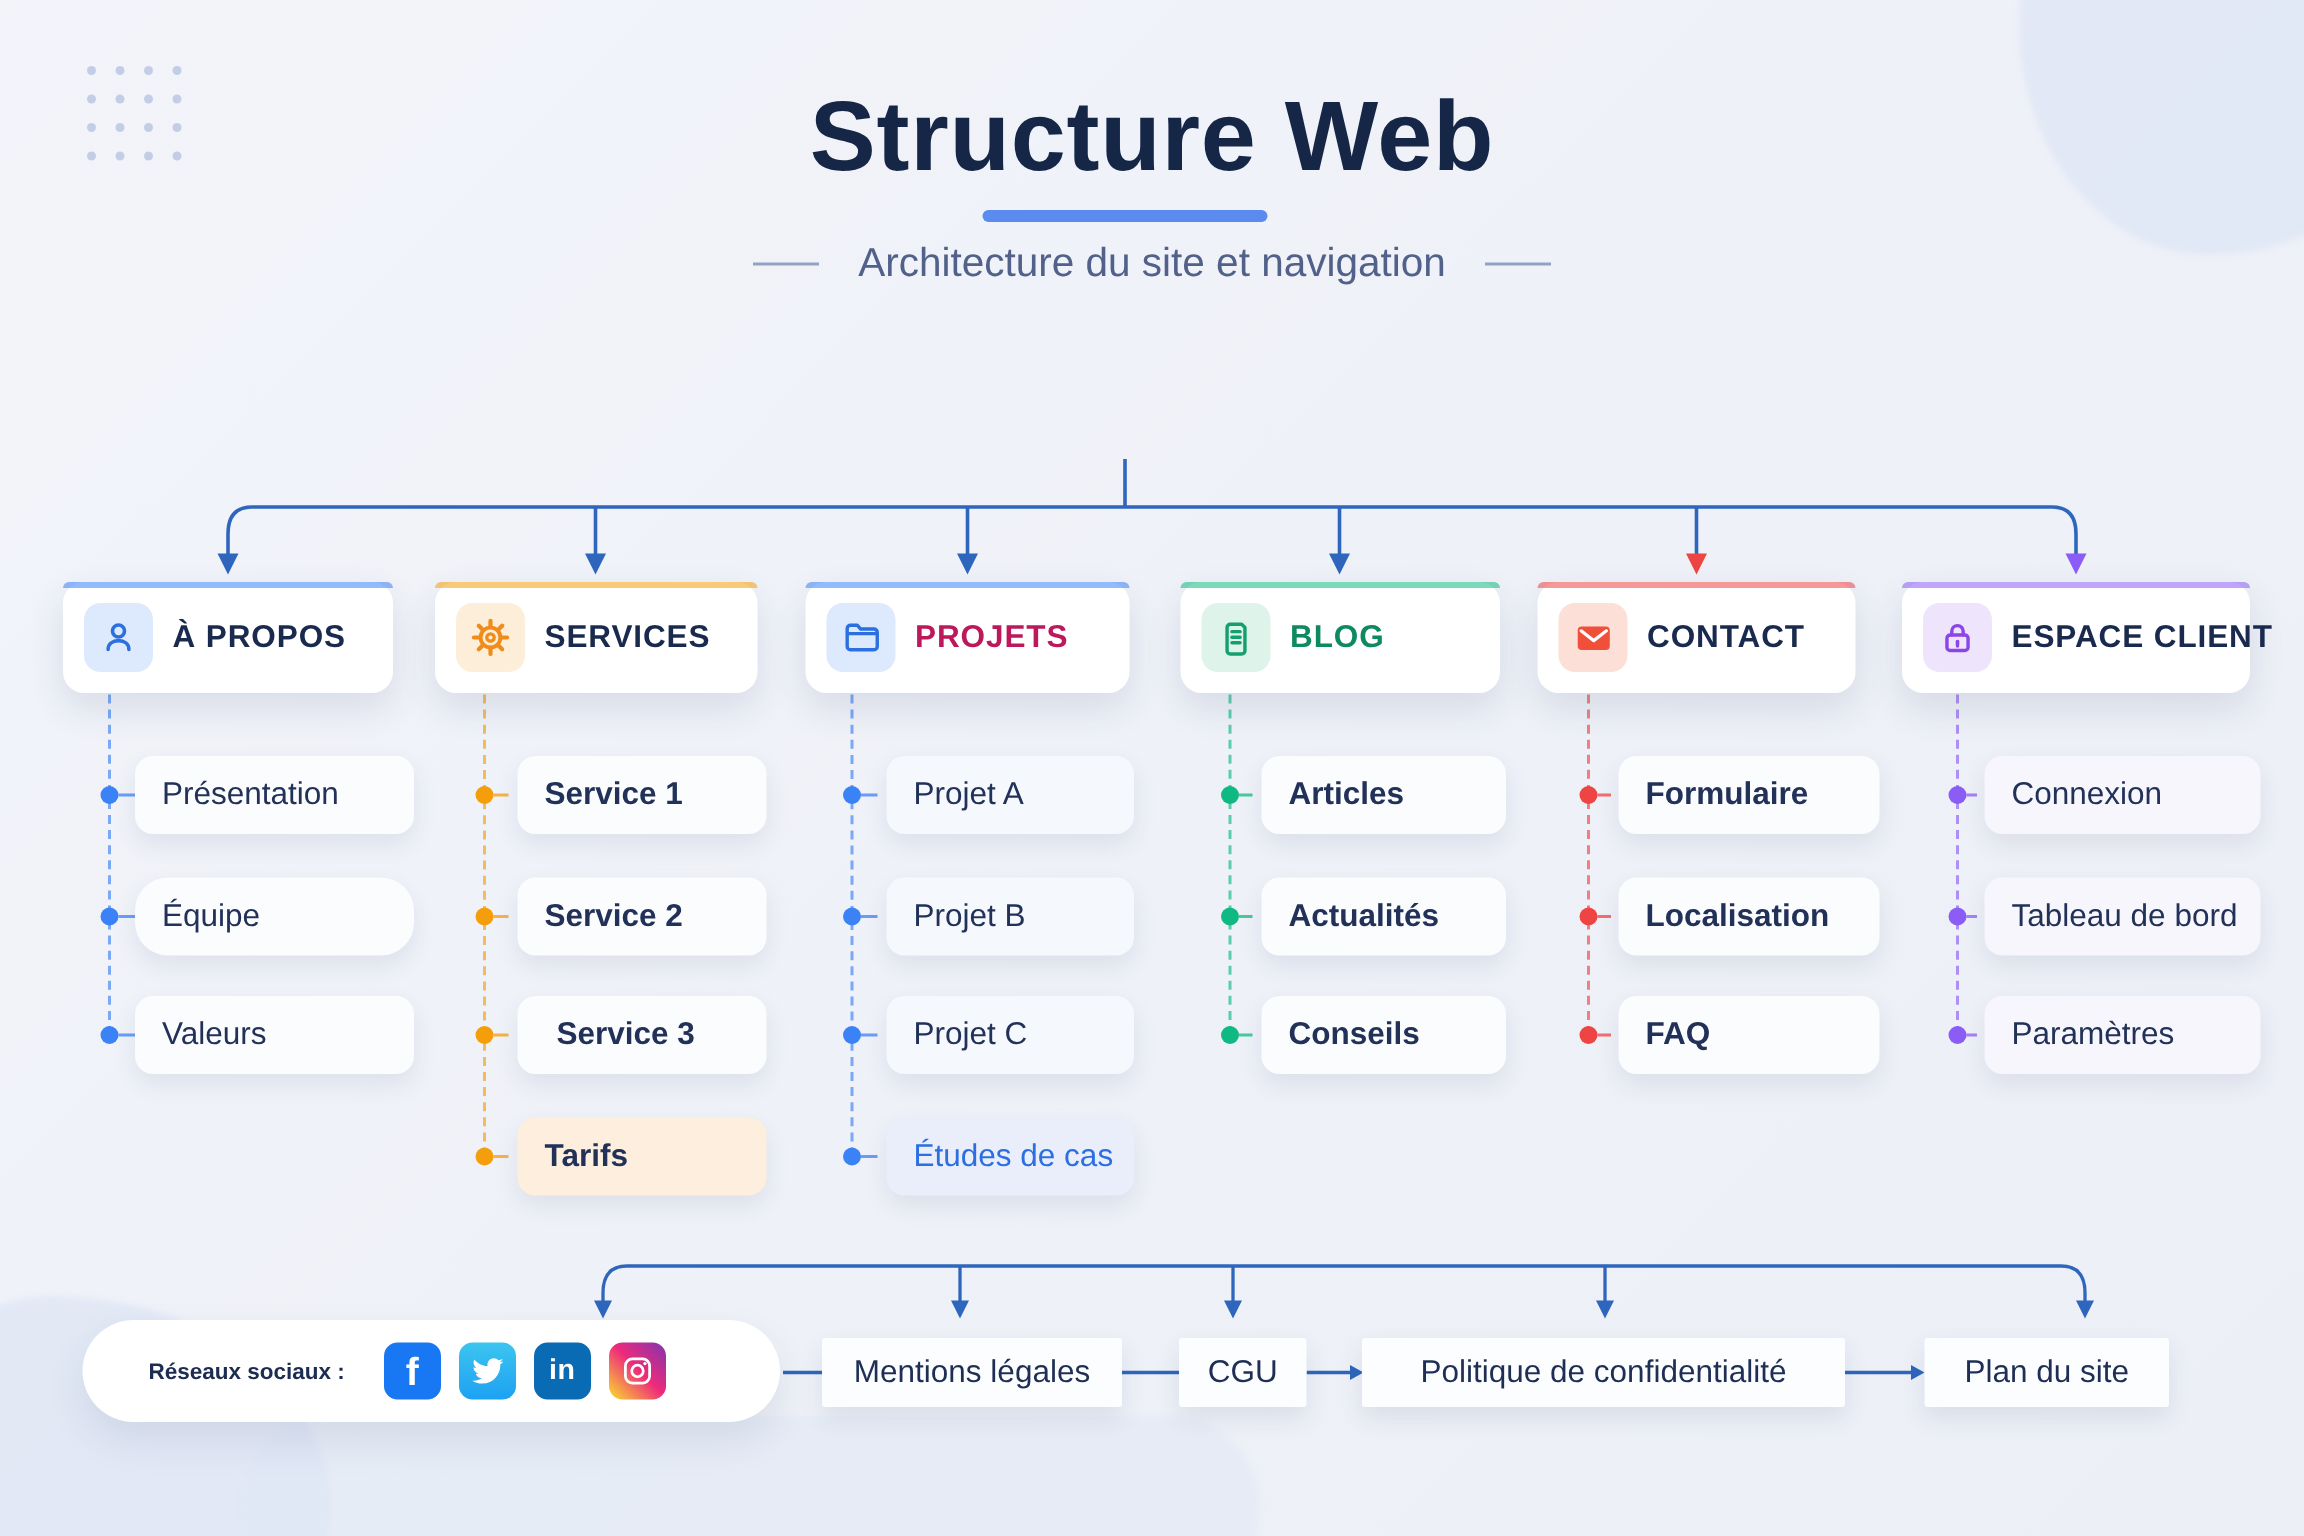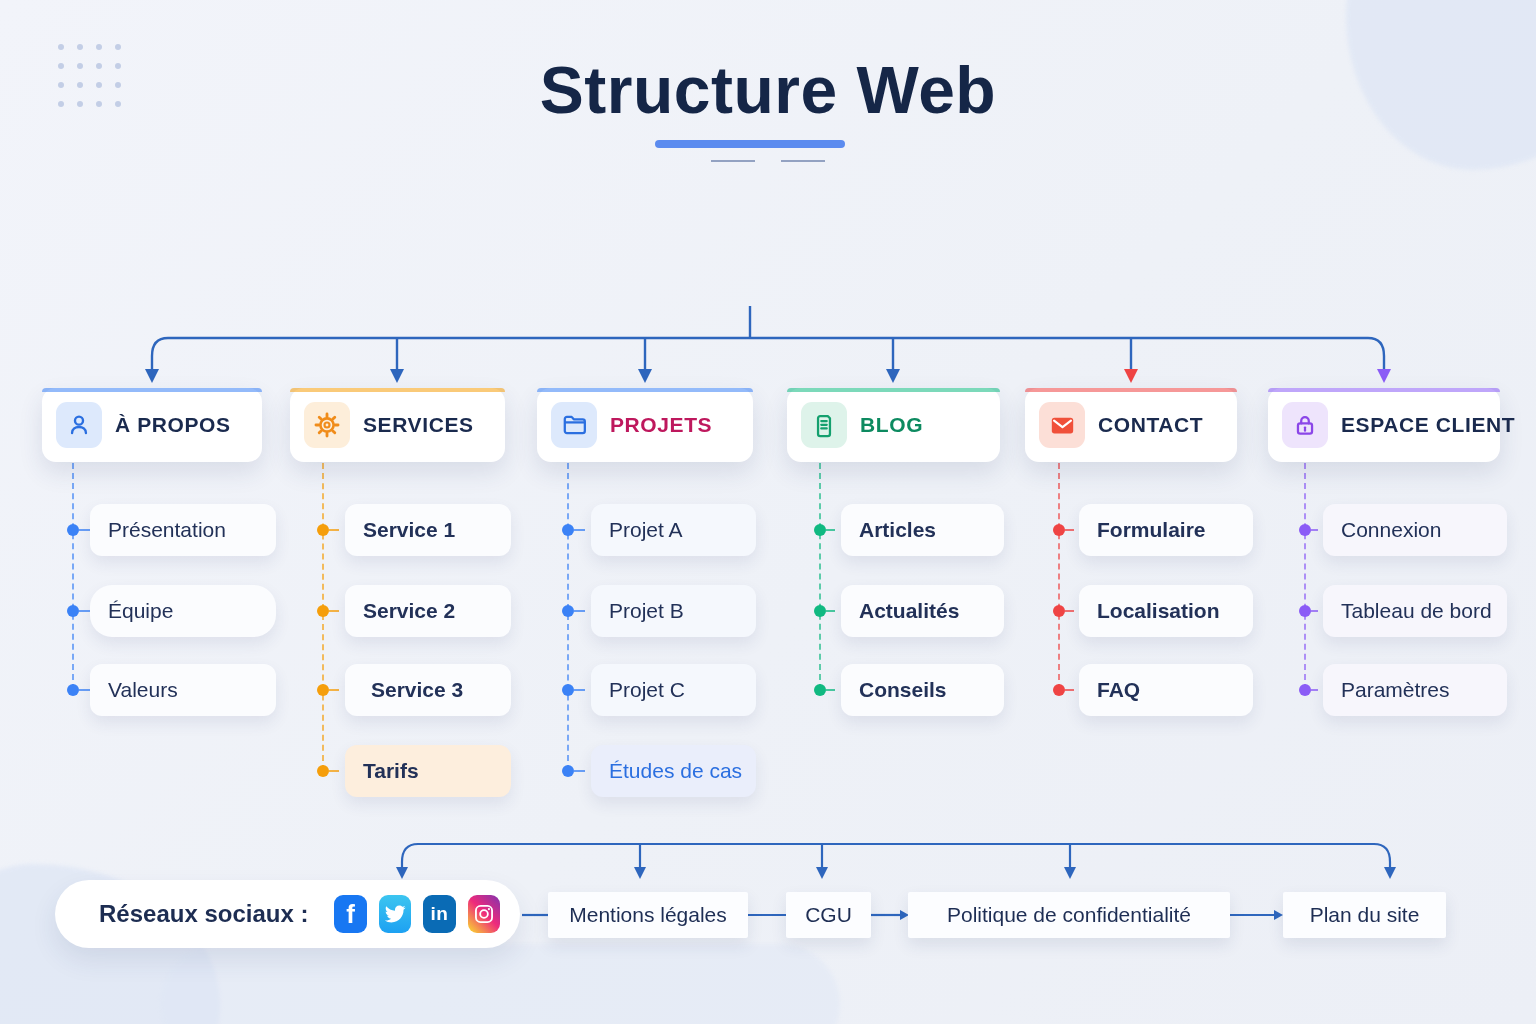--- a/index.html
+++ b/index.html
@@ -32,21 +32,21 @@
   .leaf{position:absolute;height:52px;background:#fbfcfe;border-radius:12px;z-index:2;
         box-shadow:0 7px 16px rgba(40,60,110,.09);display:flex;align-items:center;padding-left:18px;
         box-sizing:border-box;font-size:21px;color:#223158;white-space:nowrap;}
   .leaf.bold{font-weight:700;}
   .vdash{position:absolute;width:0;border-left:2px dashed var(--ac);opacity:.65;z-index:1;}
   .dot{position:absolute;width:12px;height:12px;border-radius:50%;background:var(--ac);transform:translate(-50%,-50%);z-index:2;}
   .stub{position:absolute;height:2px;background:var(--ac);opacity:.75;transform:translateY(-50%);z-index:1;}
   
   .pill{position:absolute;left:55px;top:880px;width:465px;height:68px;background:#fff;border-radius:34px;
         box-shadow:0 12px 26px rgba(40,60,110,.10);display:flex;align-items:center;gap:12px;padding:0 20px 0 44px;box-sizing:border-box;z-index:2;}
-  .pill-label{font-size:24px;font-weight:700;color:#1d2d52;margin-right:14px;white-space:nowrap;}
+  .pill-label{font-size:15px;font-weight:700;color:#1d2d52;margin-right:14px;white-space:nowrap;}
   .soc{width:38px;height:38px;border-radius:9px;display:flex;align-items:center;justify-content:center;color:#fff;font-weight:800;}
   .soc.fb{background:#1877f2;font-size:26px;}
   .soc.tw{background:linear-gradient(180deg,#3cc5f0,#1da1f2);}
   .soc.li{background:#0a6bb5;font-size:19px;letter-spacing:.5px;}
   .soc.ig{background:linear-gradient(45deg,#f9ce34 5%,#ee2a7b 52%,#8134af 100%);}
   .flink{position:absolute;top:892px;height:46px;background:#fcfdff;border-radius:2px;z-index:2;
          box-shadow:0 7px 16px rgba(40,60,110,.10);display:flex;align-items:center;justify-content:center;
          box-sizing:border-box;font-size:21px;color:#1e2e54;white-space:nowrap;}
   svg.wire{position:absolute;left:0;top:0;z-index:1;pointer-events:none;}
 </style>
@@ -74,20 +74,21 @@
       <i></i>
       <i></i>
       <i></i>
       <i></i>
   </div>
 
   <div class="title">Structure Web</div>
   <div class="title-bar"></div>
   <div class="subtitle-row">
     <div class="hdash"></div>
+    <div class="subtitle">Architecture du site et navigation</div>
     <div class="hdash"></div>
   </div>
 
   <svg class="wire" width="1536" height="1024">
     <g stroke="#2e66bd" stroke-width="2.4" fill="none">
       <path d="M750,306 L750,338"></path>
       <path d="M152,356 Q152,338 168,338 L1368,338 Q1384,338 1384,356"></path>
       <path d="M152,356 L152,370"></path>
         <path d="M397,338 L397,370"></path>
         <path d="M645,338 L645,370"></path>

